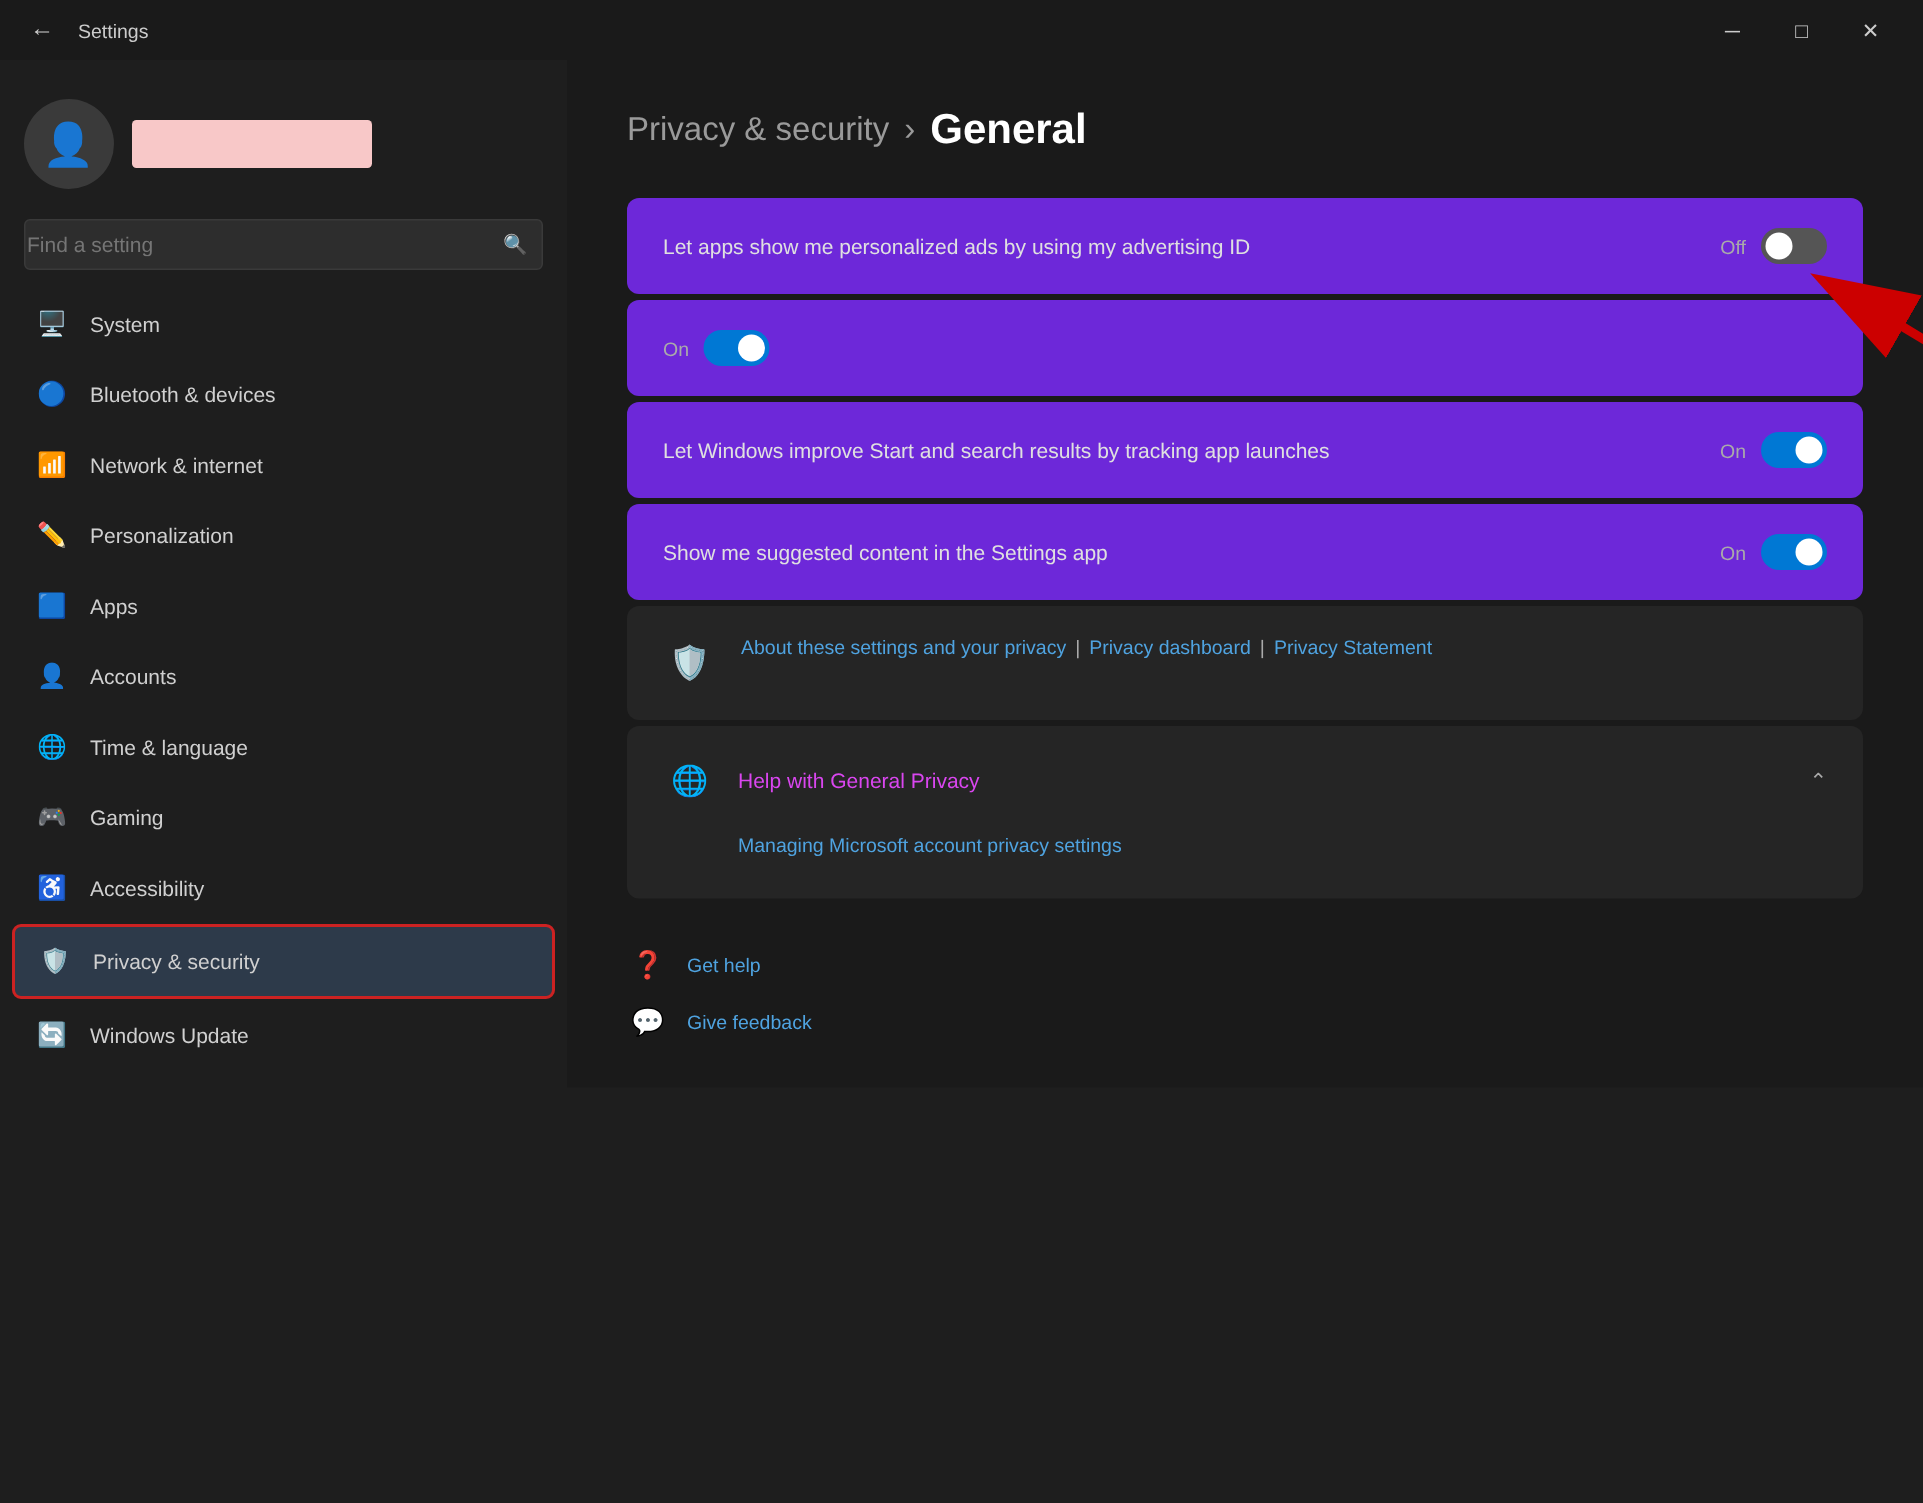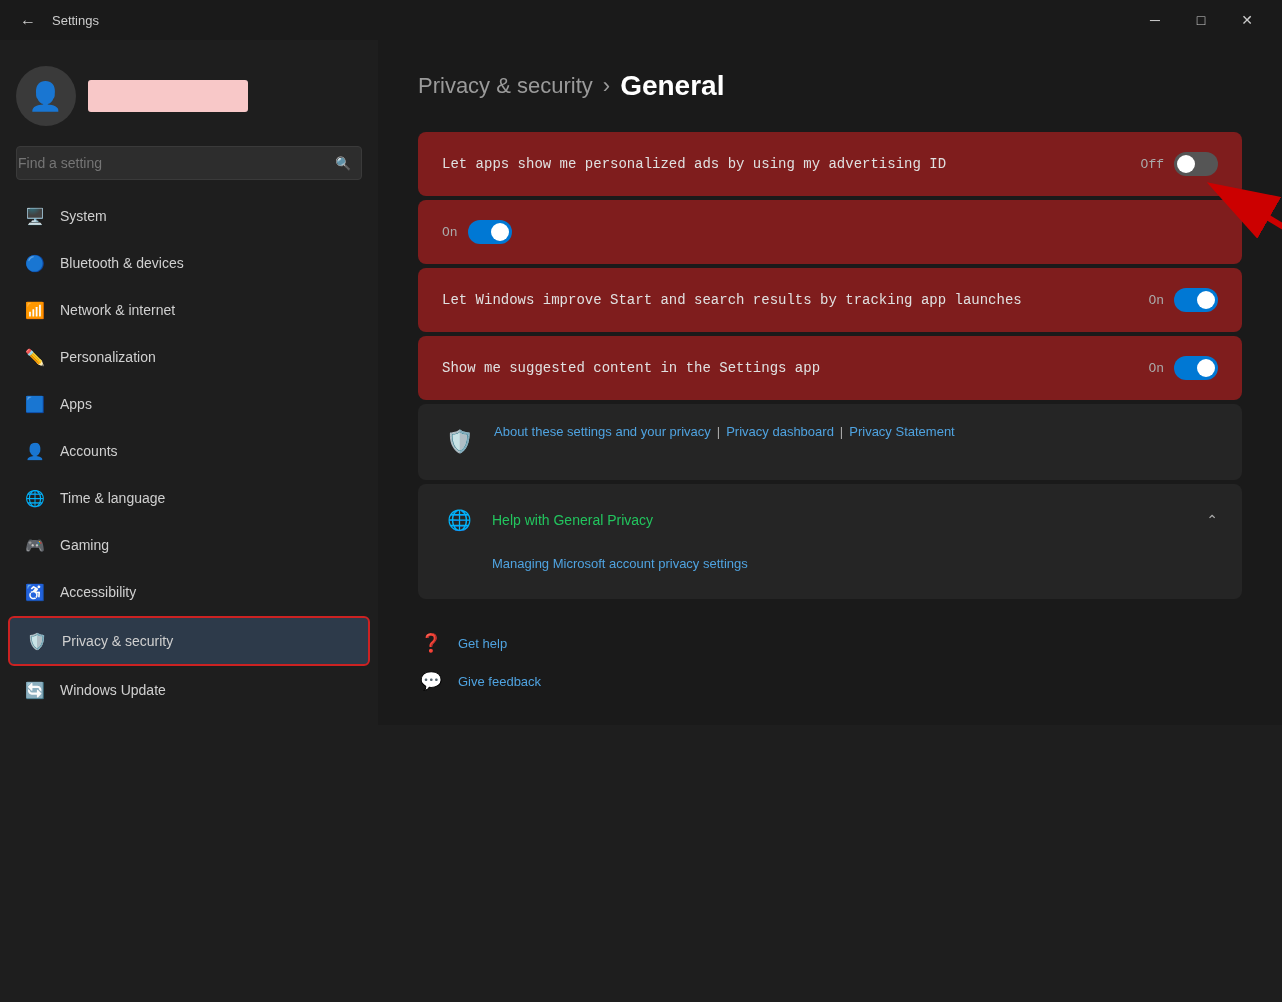--- a/index.html
+++ b/index.html
@@ -166,28 +166,27 @@
     .breadcrumb-sep {
       font-size: 22px;
       color: #9a9a9a;
     }
     .breadcrumb-current {
       font-size: 28px;
       color: #ffffff;
       font-weight: 700;
     }
     .setting-row {
-      background: #7f1d1d;
+      background: #6d28d9;
       border-radius: 8px;
       padding: 20px 24px;
       margin-bottom: 4px;
       display: flex;
       align-items: center;
       justify-content: space-between;
-      font-family: Liberation Mono, monospace;
     }
     .setting-row-label {
       font-size: 14px;
       color: #e0e0e0;
       flex: 1;
       max-width: 600px;
     }
     .toggle-group {
       display: flex;
       align-items: center;
@@ -285,21 +284,21 @@
       display: flex;
       align-items: center;
       justify-content: center;
       font-size: 20px;
       color: #aaa;
       margin-right: 14px;
       flex-shrink: 0;
     }
     .help-title {
       font-size: 14px;
-      color: #22c55e;
+      color: #d946ef;
       flex: 1;
     }
     .chevron {
       font-size: 14px;
       color: #aaa;
     }
     .help-content {
       padding: 0 24px 20px 74px;
     }
     .help-link {

